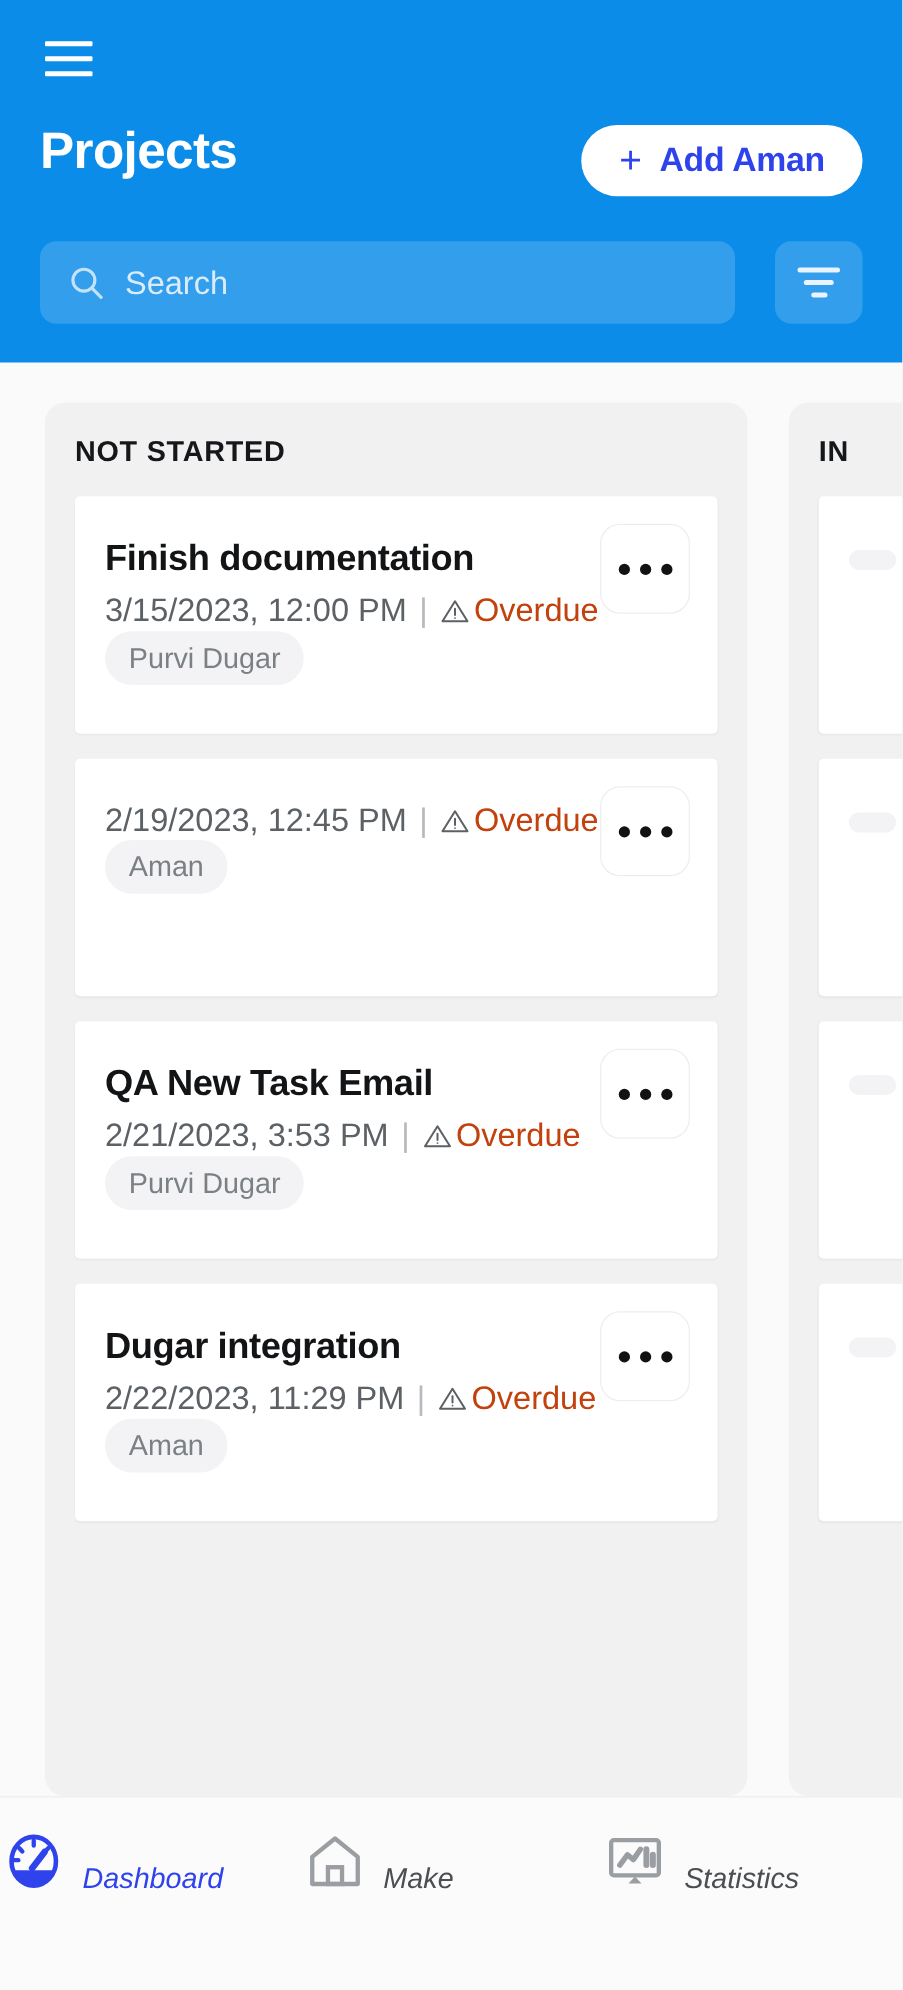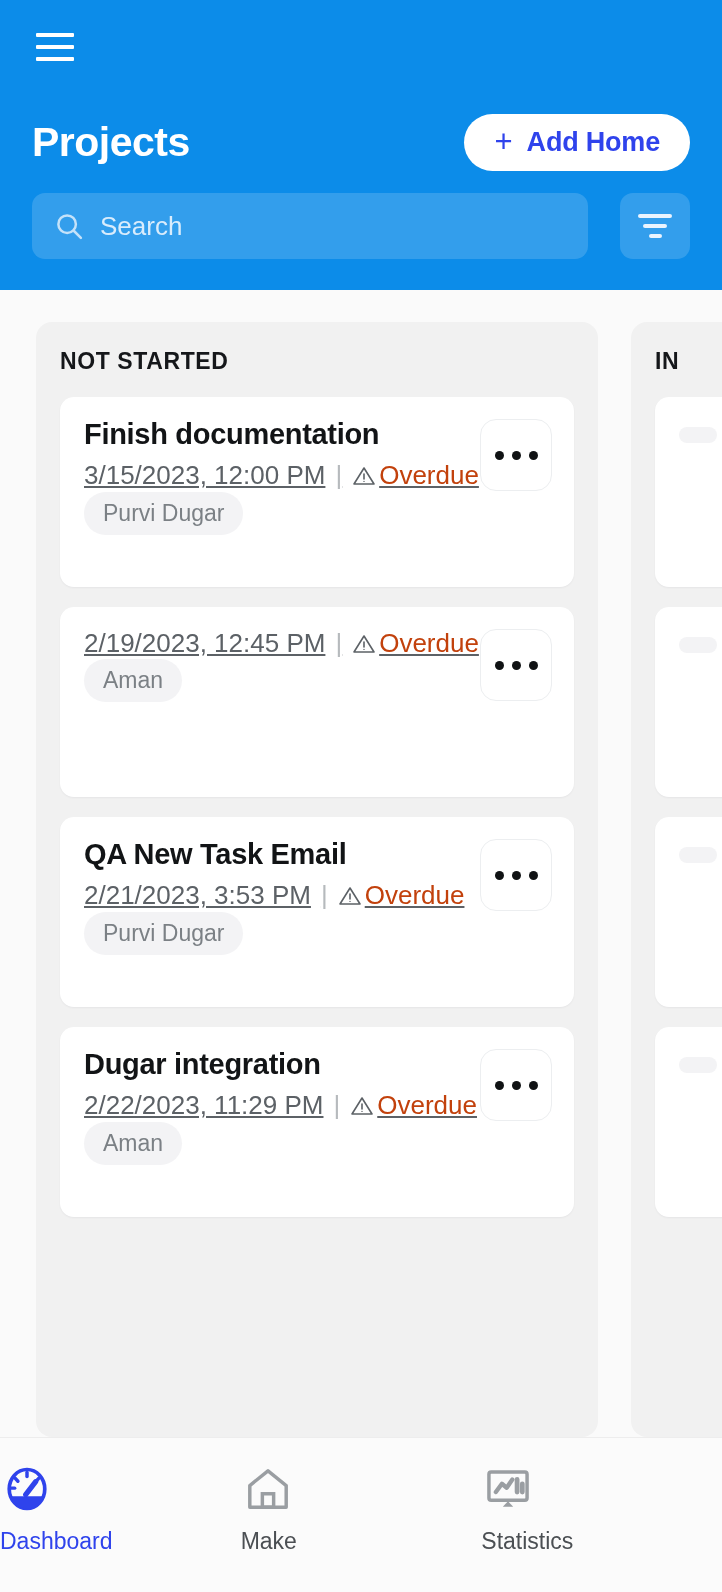--- a/index.html
+++ b/index.html
@@ -24,23 +24,23 @@
     width:38px; height:28px;
     display:flex; flex-direction:column; justify-content:space-between;
     cursor:pointer;
   }
   .hamburger span {
     display:block; height:4px; width:100%;
     background:#ffffff; border-radius:1px;
   }
   .title-row {
     position:absolute;
-    top:112px; left:32px; right:32px;
+    top:100px; left:32px; right:32px;
     height:60px;
-    display:flex; align-items:center; justify-content:space-between;gap:40px;
+    display:flex; justify-content:space-between;gap:40px;
   }
   .page-title {
     color:#ffffff;
     font-size:41px;
     font-weight:bold;
     letter-spacing:-0.5px;
     line-height:1;
   }
   .add-item-btn {
     background:#ffffff;
@@ -122,22 +122,22 @@
   }
   .column-title {
     font-size:23px;
     font-weight:bold;
     color:#15171a;
     letter-spacing:0.6px;
     margin-bottom:22px;
   }
   .card {
     background:#ffffff;
-    border-radius:14px;
-    padding:21px 24px 24px 24px;
+    border-radius:4px;
+    padding:34px 24px 24px 24px;
     margin-bottom:20px;
     position:relative;
     min-height:190px;
     box-shadow:0 1px 2px rgba(16,24,40,0.05);
     cursor:pointer;
   }
   .card-title {
     font-size:29px;
     font-weight:bold;
     color:#121416;
@@ -145,21 +145,20 @@
     line-height:1.15;
     padding-right:90px;
     margin-bottom:9px;
   }
   .card-meta {
     font-size:26px;
     color:#5c6166;
     display:flex; align-items:center;
     line-height:1.2;
     white-space:nowrap;
-    text-decoration:underline;
   }
   .card-sep { margin:0 10px; color:#b6babd; font-weight:300; }
   .warn-icon { width:24px; height:24px; margin-right:3px; flex:0 0 24px; }
   .overdue-text { color:#c2410c;text-align:right; }
   .chip {
     display:inline-block;
     margin-top:0;
     background:#f3f3f5;
     color:#7b8085;
     border-radius:22px;
@@ -189,43 +188,44 @@
     bottom:0; left:0; right:0;
     height:155px;
     background:#fbfbfb;
     border-top:1px solid #ededed;
     display:flex;
     align-items:flex-start;
     padding-top:24px;
   }
   .nav-item {
     flex:1;
-    display:flex; flex-direction:column; align-items:flex-start; gap:12px;
-    cursor:pointer;
+    display:flex; flex-direction:row; align-items:flex-end; gap:12px;
+    cursor:pointer;
+    font-style:italic;
   }
   .nav-icon { width:54px; height:54px; display:flex; align-items:center; justify-content:center; }
   .nav-label { font-size:23px; color:#4b4f53; }
   .nav-item.active .nav-label { color:#2f43ec; }
 </style>
 </head>
 <body>
 
 <div class="header">
 
   <div class="hamburger">
     <span></span>
     <span></span>
     <span></span>
   </div>
 
   <div class="title-row">
     <div class="page-title">Projects</div>
     <button class="add-item-btn">
       <span class="add-item-plus">+</span>
-      <span class="add-item-label">Add Home</span>
+      <span class="add-item-label">Add Aman</span>
     </button>
   </div>
 
   <div class="search-row">
     <div class="search-box">
       <svg class="search-icon" viewBox="0 0 24 24" fill="none" stroke="#e4f1fd" stroke-width="2">
         <circle cx="10.5" cy="10.5" r="7"></circle>
         <line x1="15.8" y1="15.8" x2="21.5" y2="21.5" stroke-linecap="round"></line>
       </svg>
       <input class="search-input" type="text" placeholder="Search" style="">

